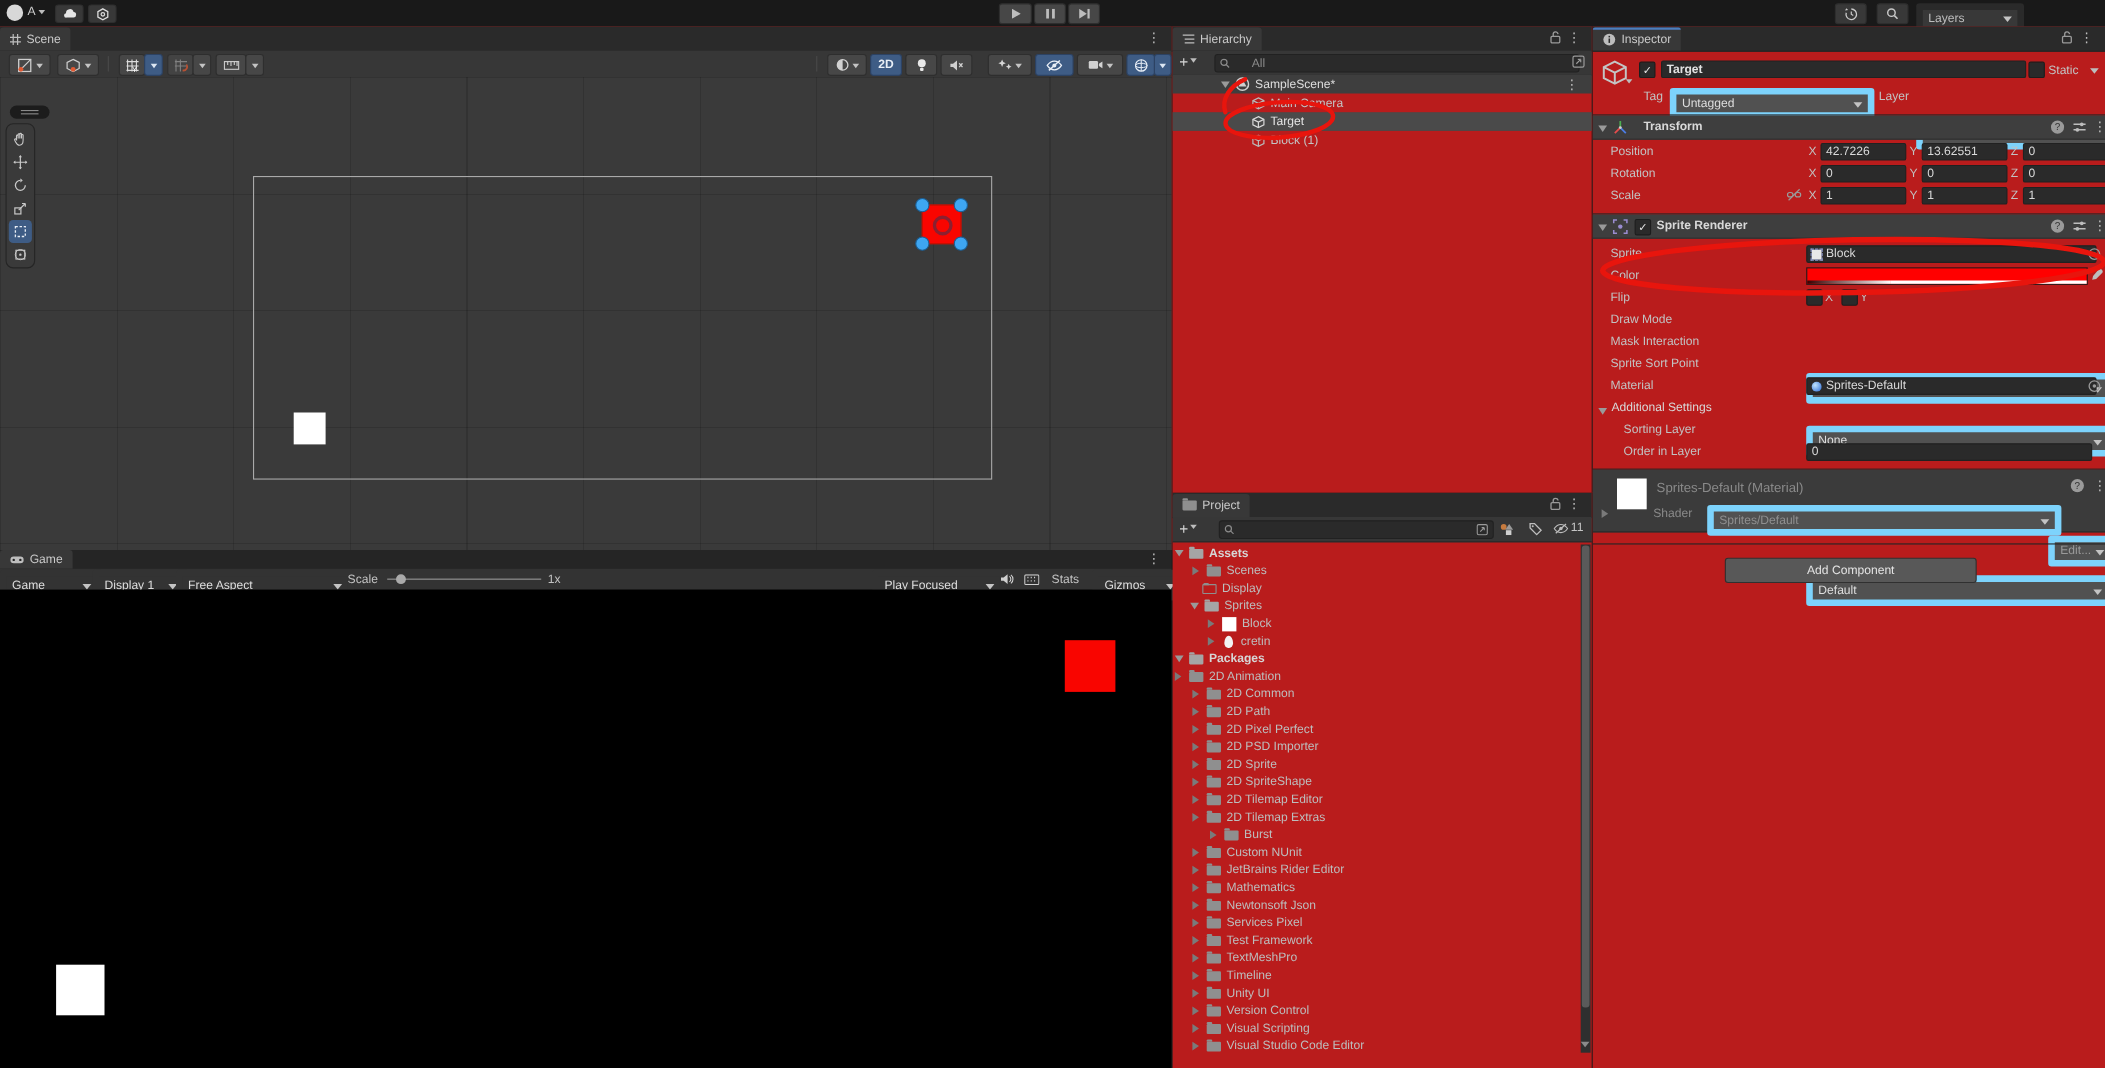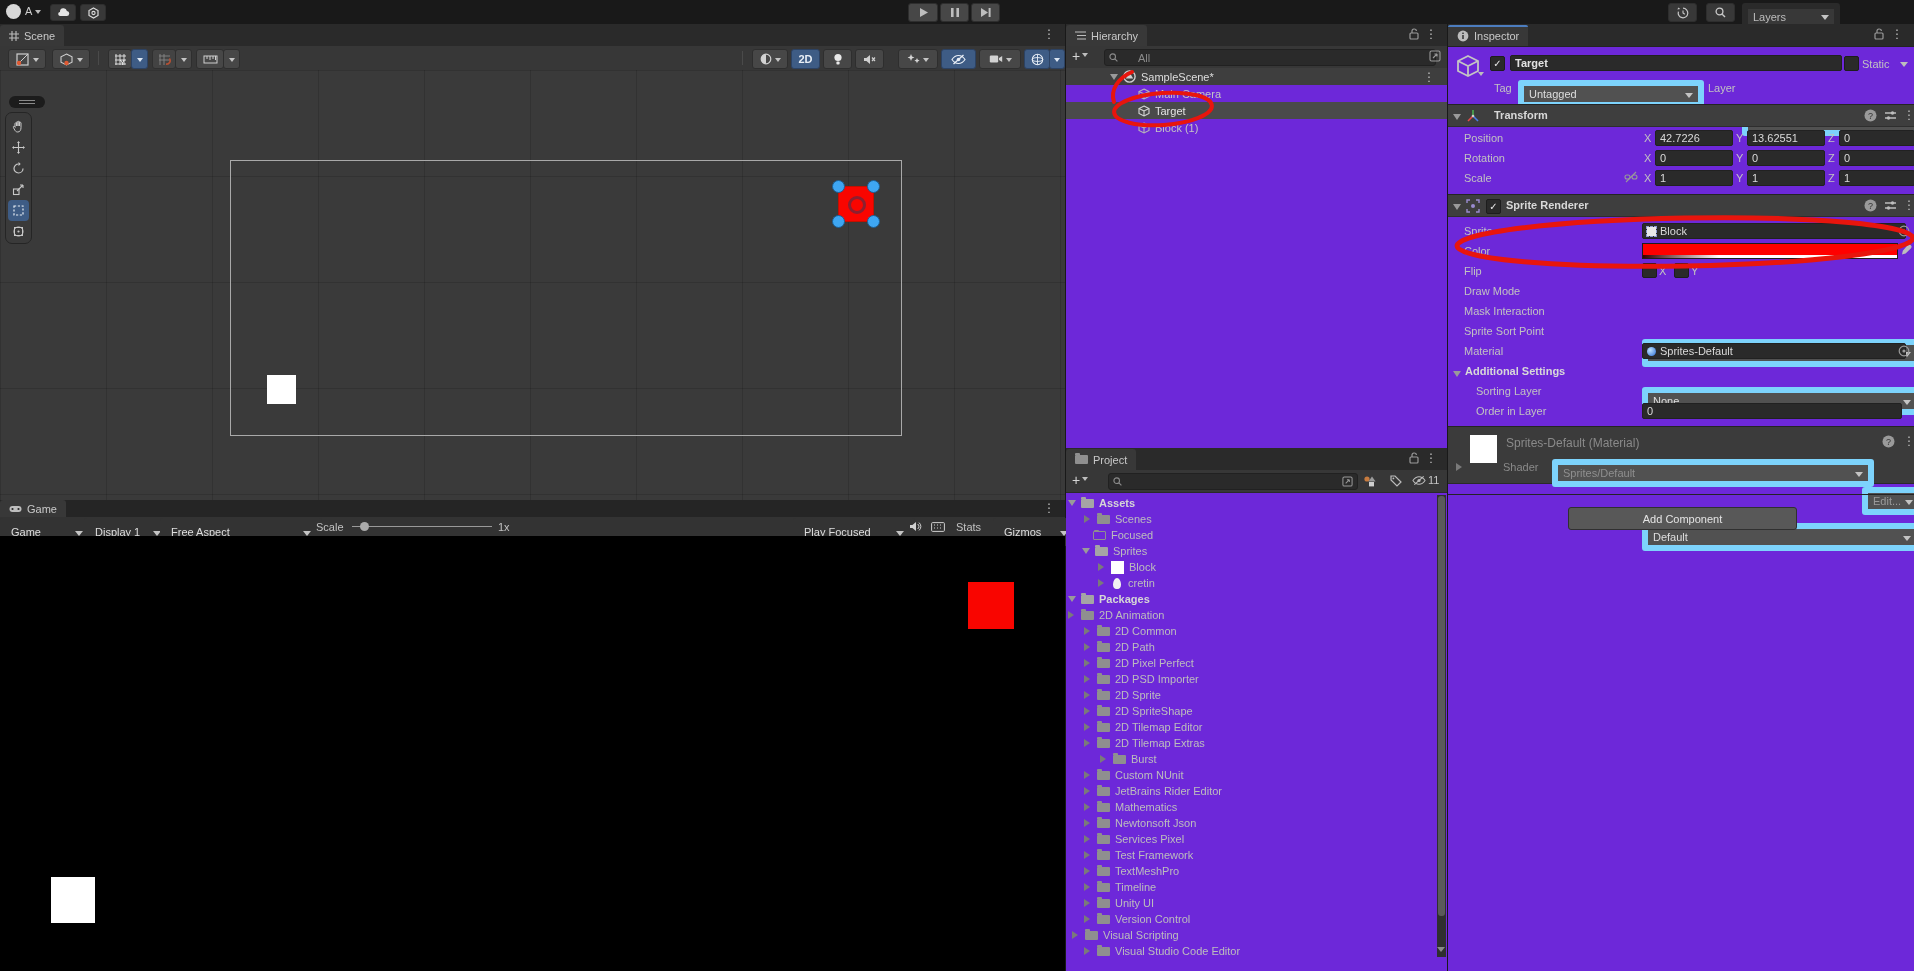--- a/index.html
+++ b/index.html
@@ -1,19 +1,19 @@
 <!DOCTYPE html>
 <html><head>
 <meta charset="utf-8">
 <style>
   html,body{margin:0;padding:0}
   body{width:1914px;height:971px;background:#191919;font-family:"Liberation Sans",sans-serif;
        font-size:11px;color:#c6c6c6;overflow:hidden;position:relative;-webkit-font-smoothing:antialiased}
   .abs{position:absolute}
-  .pane{position:absolute;background:#6d28d9}
+  .pane{position:absolute;background:#b91c1c}
   .tabbar{position:absolute;left:0;right:0;top:0;height:22px;background:#2a2a2a;border-bottom:1px solid #232323;display:flex;align-items:flex-end}
   .tab{height:21px;background:#383838;display:flex;align-items:center;gap:5px;padding:0 9px;border-radius:3px 3px 0 0;color:#cicic1;color:#c9c9c9;position:relative}
   .tab.focused::before{content:"";position:absolute;left:0;right:0;top:0;height:2px;background:#4c7dbf;border-radius:3px 3px 0 0}
   .kebab{color:#c0c0c0;font-size:12px;line-height:1;cursor:pointer}
   .lockicon,.smico{display:inline-flex;align-items:center;justify-content:center}
   .toolbar{position:absolute;left:0;right:0;background:#373737;border-bottom:1px solid #2a2a2a}
   .tbtn{background:#474747;border:1px solid #2e2e2e;border-radius:3px;display:inline-flex;align-items:center;justify-content:center;color:#c8c8c8;height:18px}
   .tbtn.blue{background:#3e5c85;border-color:#2c4263}
   .dd{background:#515151;border:6px solid #7dd3fc;border-radius:3px;color:#dedede;display:flex;align-items:center;padding:0 5px;height:16px;position:relative;white-space:nowrap}
   .dd::after{content:"";margin-left:auto;border:4px solid transparent;border-top:5px solid #c4c4c4;transform:translateY(3px)}
@@ -454,21 +454,21 @@
       <span class="folder open"></span>
       <span style="font-weight:bold;color:#d6d6d6">Assets</span>
     </div>
     <div class="prow" style="padding-left:16px">
       <span class="fold closed"></span>
       <span class="folder"></span>
       <span>Scenes</span>
     </div>
     <div class="prow" style="padding-left:27px">
       <span class="folder empty"></span>
-      <span>Focused</span>
+      <span>Display</span>
     </div>
     <div class="prow" style="padding-left:16px">
       <span class="fold open"></span>
       <span class="folder open"></span>
       <span>Sprites</span>
     </div>
     <div class="prow" style="padding-left:30px">
       <span class="fold closed"></span>
       <span style="width:13px;height:13px;background:#ffffff;display:inline-block;flex:none"></span>
       <span>Block</span>
@@ -598,21 +598,21 @@
           <span class="folder"></span>
           <span>Unity UI</span>
         </div>
 
         <div class="prow" style="padding-left:16px">
           <span class="fold closed"></span>
           <span class="folder"></span>
           <span>Version Control</span>
         </div>
 
-        <div class="prow" style="padding-left:4px">
+        <div class="prow" style="padding-left:16px">
           <span class="fold closed"></span>
           <span class="folder"></span>
           <span>Visual Scripting</span>
         </div>
 
         <div class="prow" style="padding-left:16px">
           <span class="fold closed"></span>
           <span class="folder"></span>
           <span>Visual Studio Code Editor</span>
         </div>
@@ -783,21 +783,21 @@
   <div class="field abs" style="left:194px;top:319px;width:254px;display:flex;align-items:center;gap:4px">
     <span style="width:9px;height:9px;border-radius:50%;background:radial-gradient(circle at 35% 35%,#bfe3ff,#2a6bd4);flex:none"></span>
     <span>Sprites-Default</span>
   </div>
   <svg class="ic abs" width="12" height="12" viewBox="0 0 12 12" style="left:450px;top:321px">
       <circle cx="6" cy="6" r="4.8" fill="none" stroke="#9a9a9a" stroke-width="1.2"></circle>
       <circle cx="6" cy="6" r="1.6" fill="#9a9a9a"></circle>
     </svg>
 
   <span class="fold open abs" style="left:5px;top:345px"></span>
-  <span class="lbl abs" style="left:17px;top:341px;font-weight:bold;color:#d8d8d8">Additional Settings</span>
+  <span class="lbl abs" style="left:17px;top:341px;font-weight:normal;color:#d8d8d8">Additional Settings</span>
 
   <span class="lbl abs" style="left:28px;top:361px">Sorting Layer</span>
   <div class="dd abs" style="left:194px;top:359px;width:258px">
     <span>Default</span>
   </div>
 
   <span class="lbl abs" style="left:28px;top:381px">Order in Layer</span>
   <input class="field abs" style="left: 194px; top: 379px; width: 250px;" value="0">
 
   <div class="comp-divider" style="top:402px"></div>

